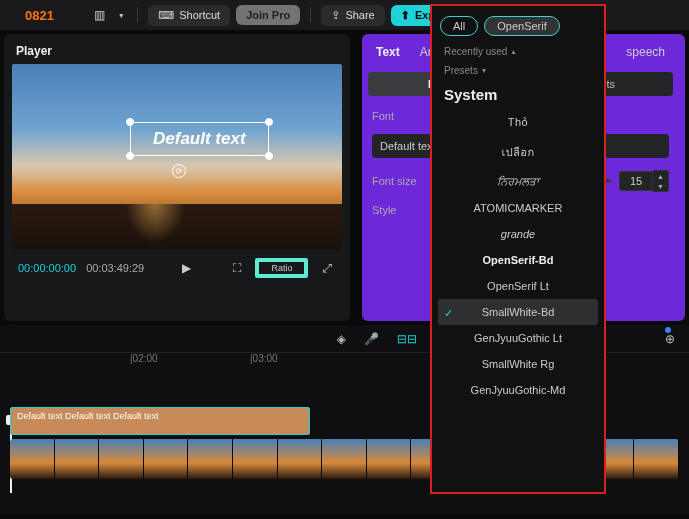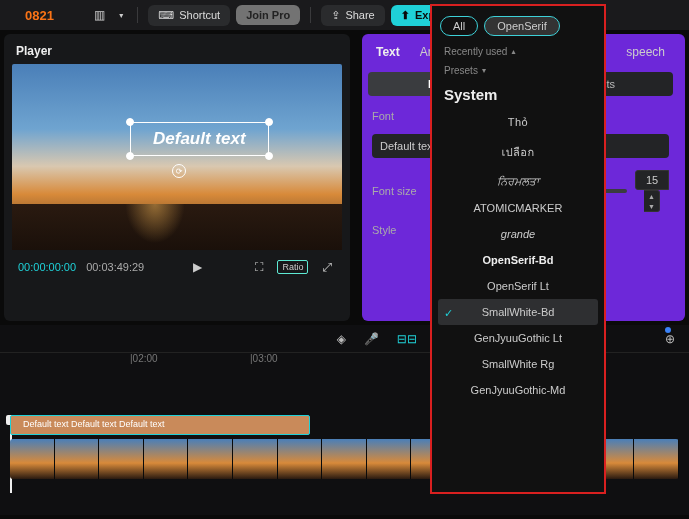--- a/index.html
+++ b/index.html
@@ -21,34 +21,34 @@
   .refl { position: absolute; left: 108px; bottom: 0; width: 70px; height: 46px; background: radial-gradient(ellipse at top, rgba(255,190,90,0.5), transparent 60%); }
   .textbox { position: absolute; top: 58px; left: 102px; padding: 6px 22px; border: 1px solid #fff; color: #fff; font-family: Georgia, serif; font-style: italic; font-size: 17px; font-weight: 600; margin-left: 16px; }
   .handle { position: absolute; width: 8px; height: 8px; background: #fff; border: 1px solid #fff; border-radius: 50%; }
   .h-tl { top: -5px; left: -5px; } .h-tr { top: -5px; right: -5px; } .h-bl { bottom: -5px; left: -5px; } .h-br { bottom: -5px; right: -5px; }
   .rot { position: absolute; top: 100px; left: 160px; width: 14px; height: 14px; border: 1.5px solid #fff; border-radius: 50%; display: flex; align-items: center; justify-content: center; font-size: 8px; color: #fff; }
   .player-controls { display: flex; align-items: center; gap: 10px; padding: 8px 6px 0 6px; }
   .timecode { color: #1fd1d8; font-size: 11px; }
   .duration { color: #aaa; font-size: 11px; }
   .ctrl-spacer { flex: 1; }
   .ctrl-btn { color: #ccc; cursor: pointer; padding: 2px 4px; }
-  .ratio-box { border: 1px solid #5eead4; padding: 1px 4px; font-size: 9px; border-radius: 2px; }
+  .ratio-box { border: 4px solid #5eead4; padding: 1px 12px; font-size: 9px; border-radius: 2px; }
   .right-pane { flex: 1; padding: 6px 12px 4px 6px; background: #6d28d9; border-radius: 6px; margin: 4px 4px 4px 12px; position: relative; }
   .tabs { display: flex; gap: 12px; padding: 2px 4px 6px 4px; }
   .tab { color: #ccc; font-size: 12px; padding: 3px 4px; cursor: pointer; }
   .tab.active { color: #eee; font-weight: 600; }
   .subtabs { display: flex; gap: 6px; padding: 4px 0 8px 0; }
   .subtab { flex: 1; text-align: center; padding: 6px 0; border-radius: 4px; background: #232426; color: #bbb; cursor: pointer; font-size: 11px; }
   .subtab.active { background: #3a3c3f; color: #fff; font-weight: 600; }
   .field-row { display: flex; align-items: center; padding: 6px 4px; gap: 8px; }
   .field-label { width: 60px; color: #aaa; font-size: 11px; }
   .text-input { flex: 1; background: #232426; border: none; color: #ccc; padding: 6px 8px; border-radius: 4px; font-size: 11px; }
   .slider { flex: 1; height: 4px; background: #3a3c3f; border-radius: 2px; position: relative; }
   .slider-thumb { position: absolute; left: 8px; top: -4px; width: 12px; height: 12px; background: #eee; border-radius: 50%; }
-  .num-input { display: flex; align-items: center; flex-direction: column; }
+  .num-input { display: flex; align-items: center; }
   .num-val { width: 34px; background: #232426; border: 1px solid #333; color: #ccc; padding: 3px 6px; border-radius: 3px 0 0 3px; font-size: 11px; text-align: center; }
   .num-spin { width: 16px; background: #232426; border: 1px solid #333; border-left: none; border-radius: 0 3px 3px 0; height: 22px; display: flex; flex-direction: column; }
   .spin-btn { flex: 1; display: flex; align-items: center; justify-content: center; color: #aaa; font-size: 7px; cursor: pointer; }
 
   .font-dropdown { position: absolute; top: 4px; left: 430px; width: 176px; height: 490px; background: #111; border: 2px solid #d92020; z-index: 50; padding: 6px; }
   .dd-filter { display: flex; gap: 6px; padding: 4px 2px 8px 2px; }
   .filter-btn { flex: 0 0 auto; padding: 3px 12px; border-radius: 12px; border: 1px solid #3dd1d8; color: #ccc; font-size: 11px; background: transparent; cursor: pointer; }
   .filter-btn.active { background: #333; }
   .dd-small { color: #888; font-size: 10px; padding: 2px 6px 6px 6px; display: flex; align-items: center; gap: 4px; }
   .dd-section { color: #eee; font-size: 15px; font-weight: 600; padding: 4px 6px; }
@@ -64,21 +64,21 @@
   .tl-tools .spacer { flex: 1; }
   .tl-tool { color: #bbb; cursor: pointer; padding: 2px 4px; }
   .tl-tool.cyan { color: #1fd1d8; }
   .badge-dot { width: 6px; height: 6px; background: #3b82f6; border-radius: 50%; position: absolute; top: 2px; right: 18px; }
   .tl-tools-wrap { position: relative; }
   .ruler { display: flex; height: 20px; padding: 0 10px; color: #777; font-size: 10px; }
   .ruler span { flex: 0 0 120px; }
   .track-area { position: relative; height: 120px; padding: 0 10px; }
   .thumbs { position: absolute; bottom: 14px; left: 10px; right: 10px; height: 40px; display: flex; border-radius: 3px; overflow: hidden; }
   .thumb { flex: 1; background: linear-gradient(to bottom, #4a7fb8 0%, #d88a3a 60%, #2a1a10 100%); border-right: 1px solid #0a0a0a; }
-  .text-clip { position: absolute; bottom: 58px; left: 10px; width: 300px; height: 20px; background: #c98a5a; border: 1px solid #1fd1d8; border-radius: 2px; font-size: 9px; color: #fff; padding: 3px 12px; overflow: hidden; }
+  .text-clip { position: absolute; bottom: 58px; left: 10px; width: 300px; height: 28px; background: #c98a5a; border: 1px solid #1fd1d8; border-radius: 2px; font-size: 9px; color: #fff; padding: 3px 6px; overflow: hidden; }
   .playhead { position: absolute; left: 10px; top: 48px; bottom: 0; width: 2px; background: #eee; }
   .playhead::before { content: ''; position: absolute; top: -6px; left: -4px; width: 10px; height: 10px; background: #eee; border-radius: 2px; }
 </style>
 </head>
 <body>
 
 <div class="topbar">
   <span class="proj-name">0821</span>
   <span style="width:24px"></span>
   <span class="ctrl-btn">▥</span>

